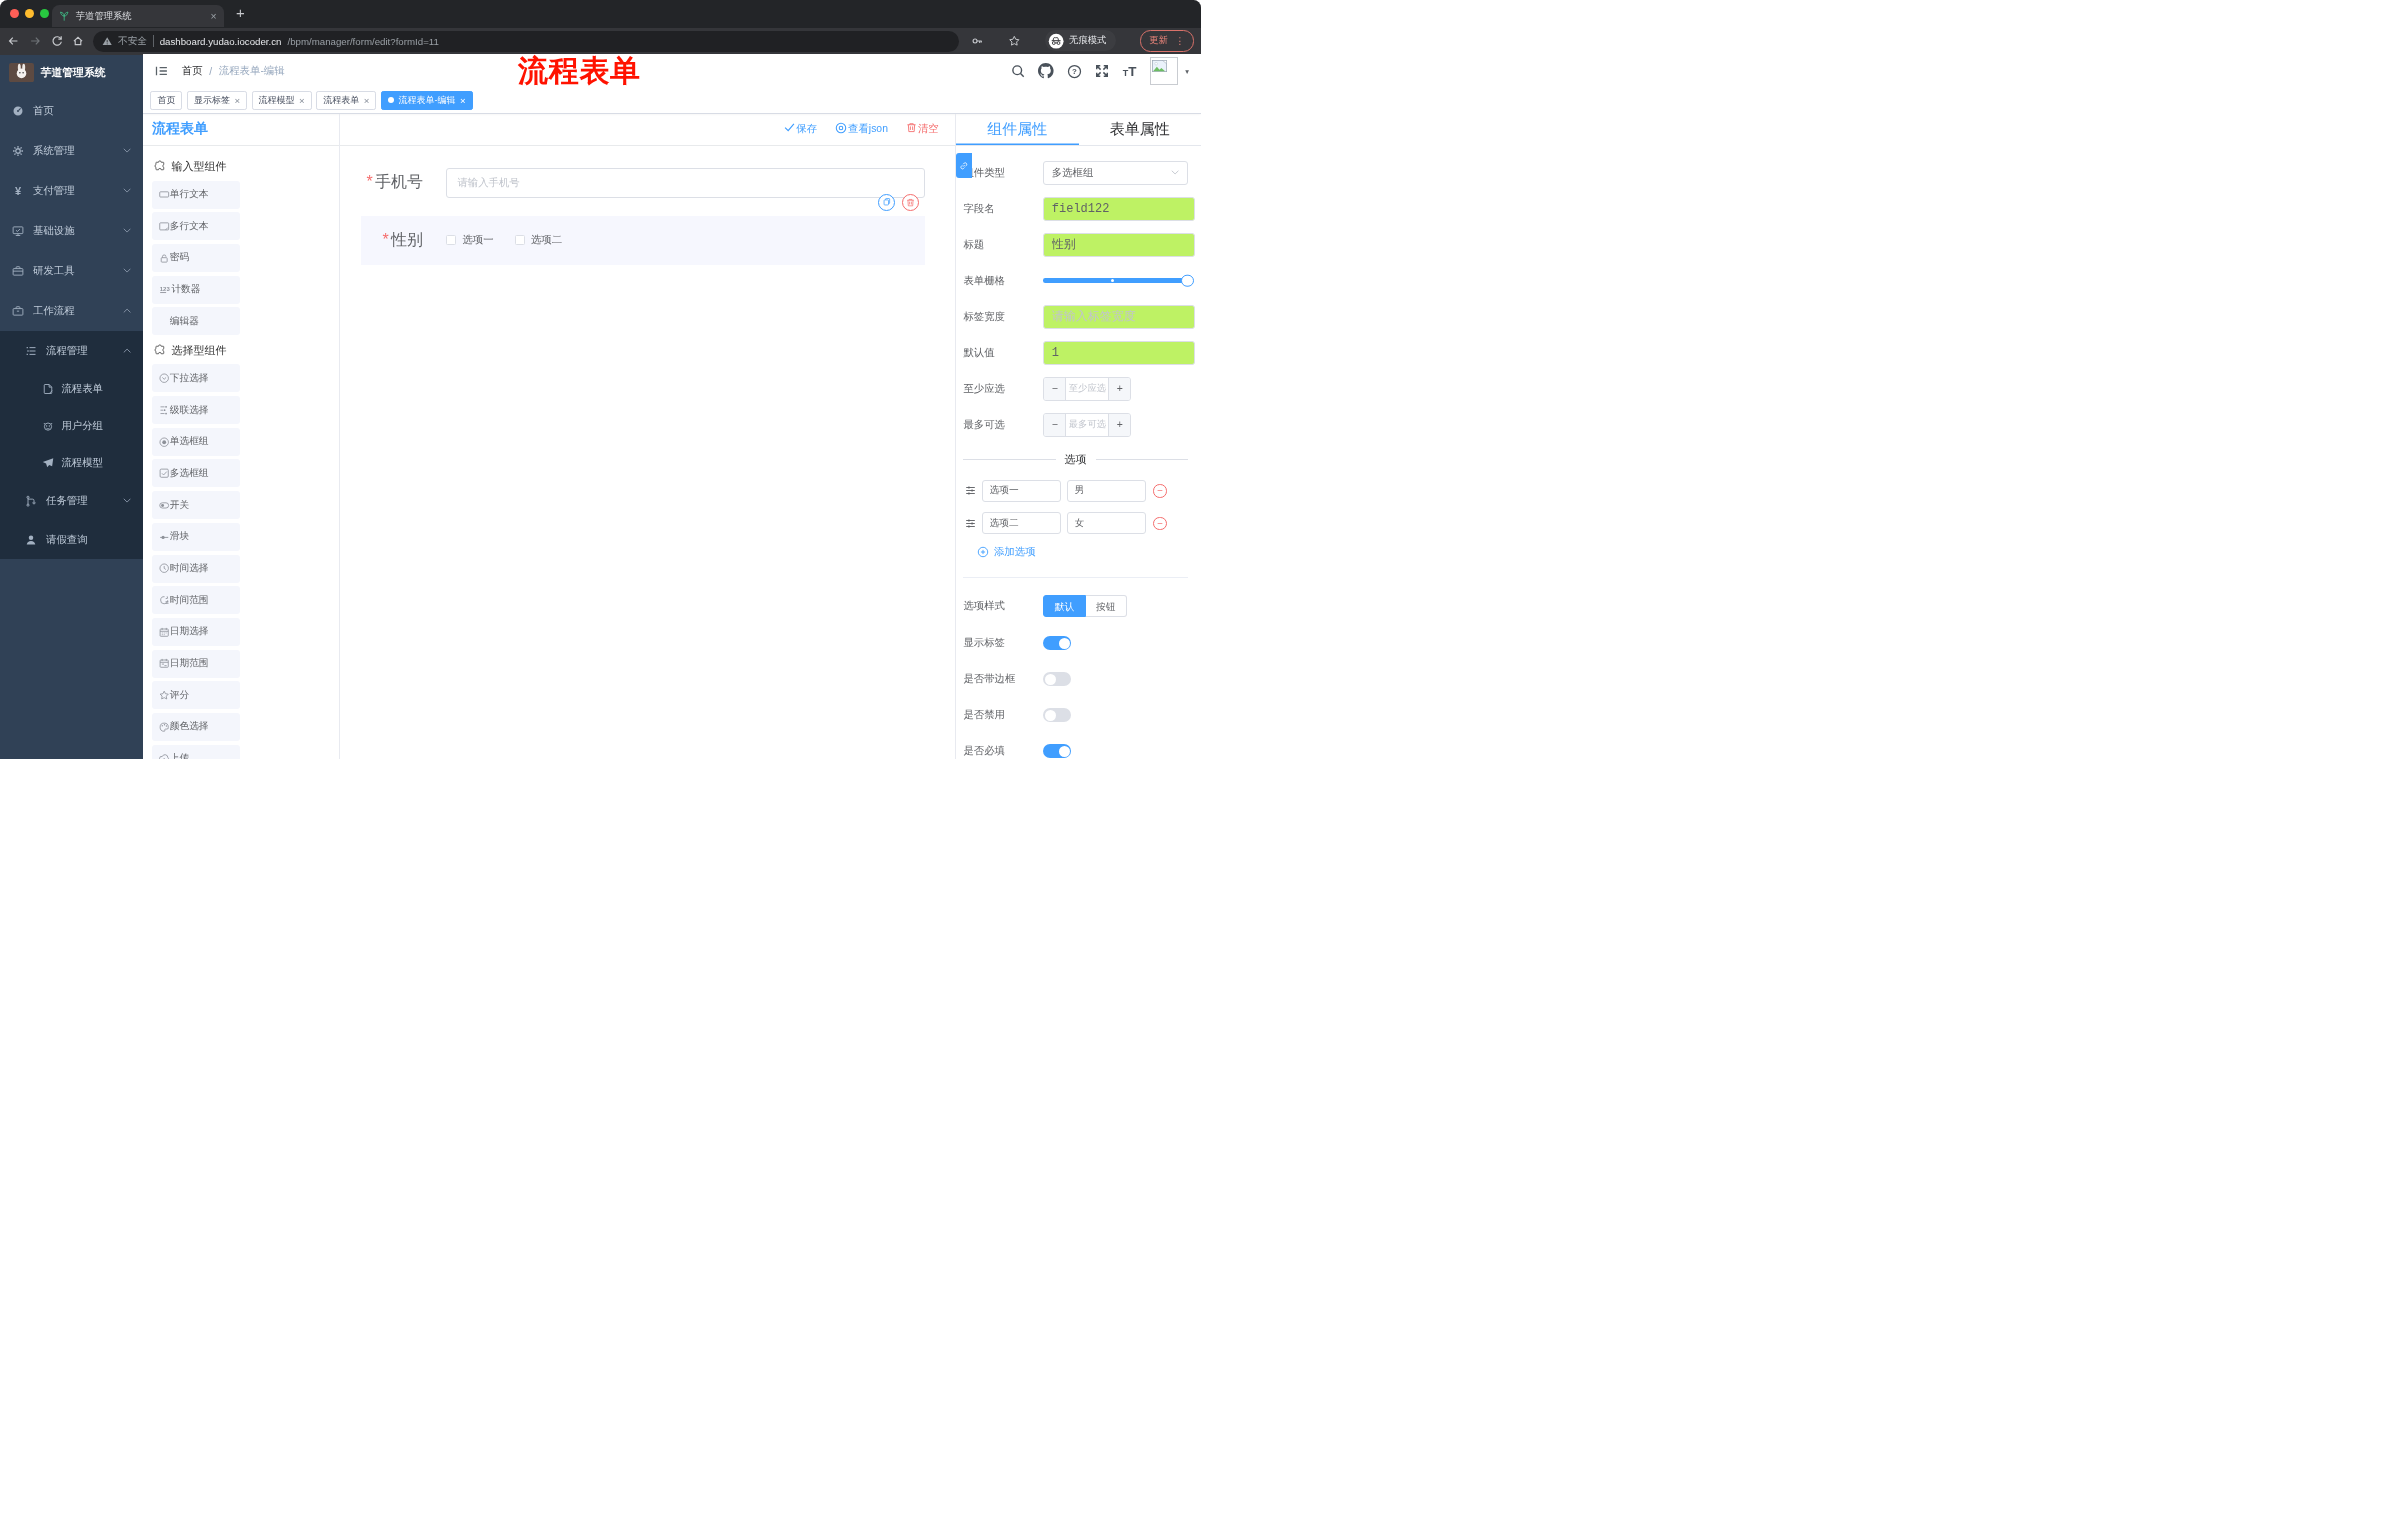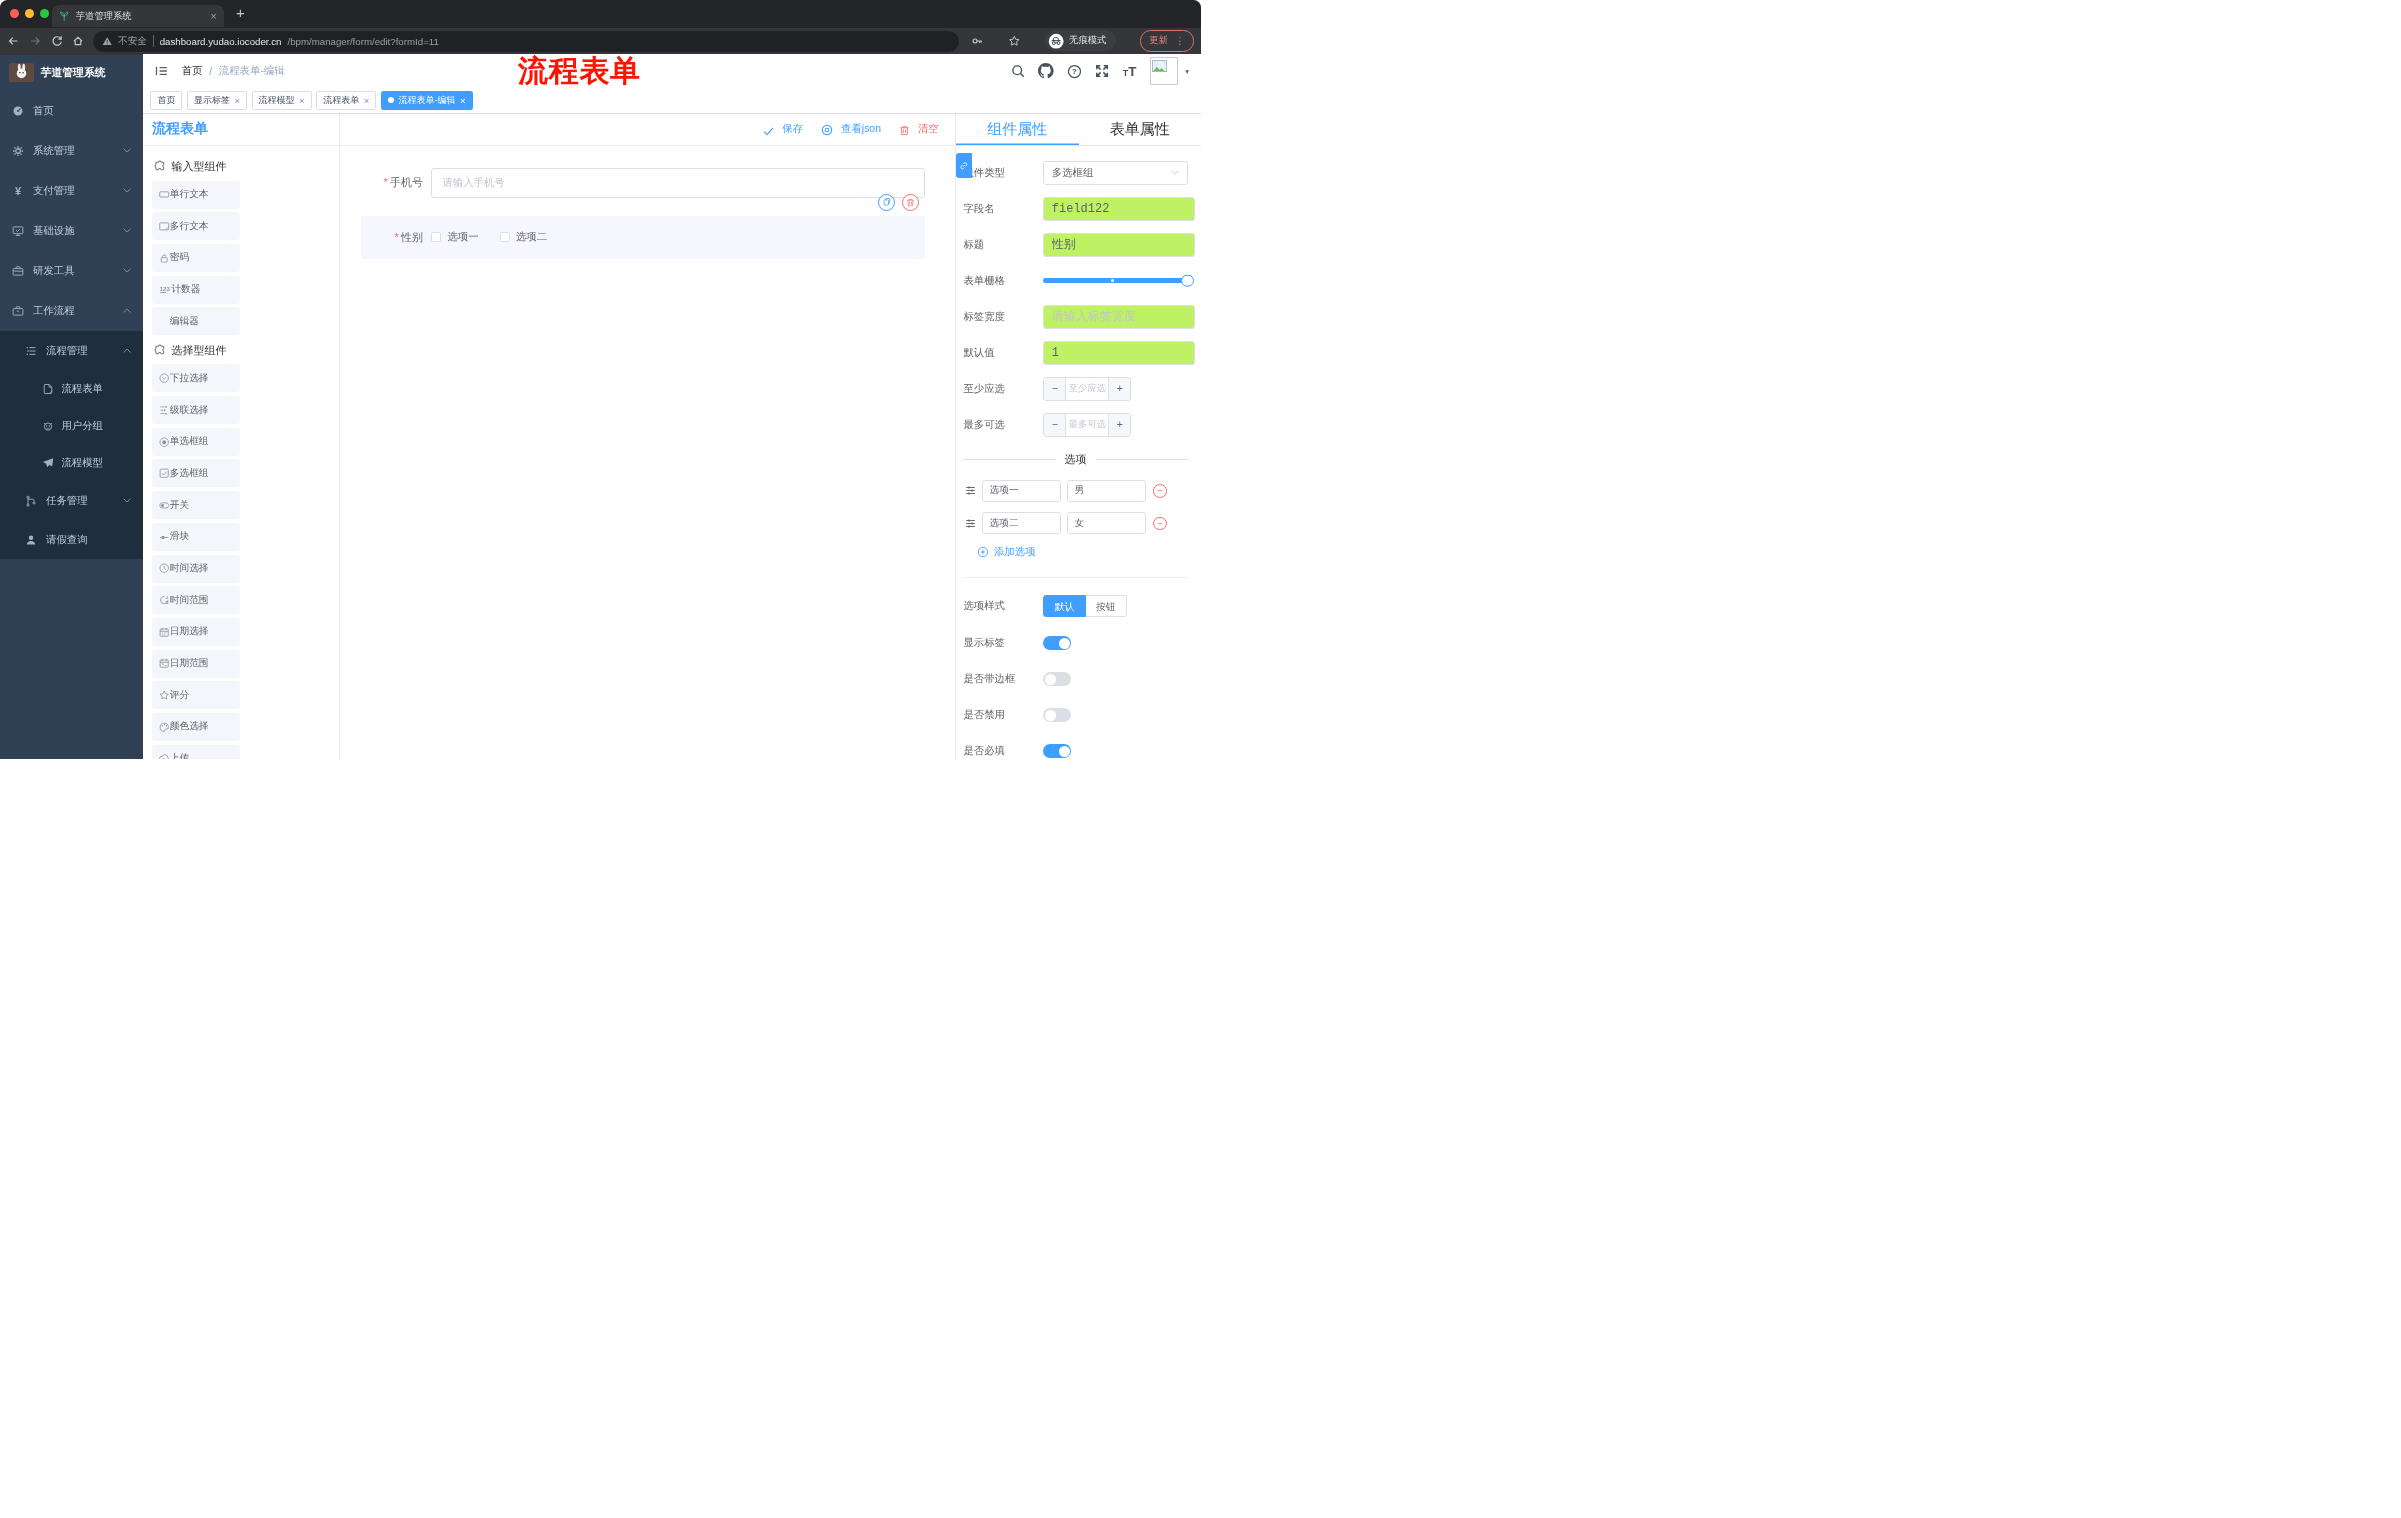--- a/index.html
+++ b/index.html
@@ -76,25 +76,25 @@
   .pill .ic{color:#8d9199;flex:none;display:flex}
   .pill .spacer{width:10.4px;flex:none}
   .req{color:#f56c6c;margin-right:2.2px}
   .ipt{height:24px;border:0.7px solid #dcdfe6;border-radius:3px;padding:0 7.4px;font-size:12px;color:#606266;
     box-sizing:border-box;outline:none;background:#bef264;font-family:Liberation Mono, monospace}
   .ipt::placeholder{color:#c0c4cc}
   
   .canvas{flex:1;display:flex;flex-direction:column;border-right:0.7px solid #e8eaf0;min-width:0}
   .canvas-head{height:30.5px;flex:none;border-bottom:0.7px solid #e8eaec;display:flex;align-items:center;
     justify-content:flex-end;gap:18px;padding:0 16.3px;font-size:10.4px}
-  .tool{display:flex;align-items:flex-end;gap:8px;color:#409eff;cursor:pointer}
+  .tool{display:flex;align-items:flex-start;gap:1px;color:#409eff;cursor:pointer}
   .tool.red{color:#f56c6c}
   .canvas-body{flex:1;padding:22px 30px 0 21px}
   .field-row{display:flex;align-items:center}
-  .flabel{width:62px;flex:none;text-align:right;margin-right:8px;font-size:11px;color:#606266;white-space:nowrap}
+  .flabel{width:62px;flex:none;text-align:right;margin-right:23px;font-size:16px;color:#606266;white-space:nowrap}
   .phone-input{flex:1;height:28px;border:0.7px solid #dcdfe6;border-radius:3px;padding:0 10.4px;font-size:10.4px;
     color:#606266;background:#fff;outline:none;font-family:Liberation Mono, monospace}
   .phone-input::placeholder{color:#c0c4cc}
   .gender-block{position:relative;margin-top:18px;background:#f6f7fe;padding:14px 0;cursor:pointer}
   .blk-btn{position:absolute;top:-22px;width:17px;height:17px;border-radius:50%;background:#fff;
     display:flex;align-items:center;justify-content:center;box-sizing:border-box;cursor:pointer}
   .blk-btn.copy{right:30px;border:0.7px solid #409eff;color:#409eff}
   .blk-btn.del{right:6px;border:0.7px solid #f56c6c;color:#f56c6c}
   .cbgroup{display:flex;align-items:center;gap:6px;margin-right:21px;cursor:pointer}
   .cb{width:10.4px;height:10.4px;border:0.7px solid #dcdfe6;border-radius:1.5px;background:#fff;box-sizing:border-box}

